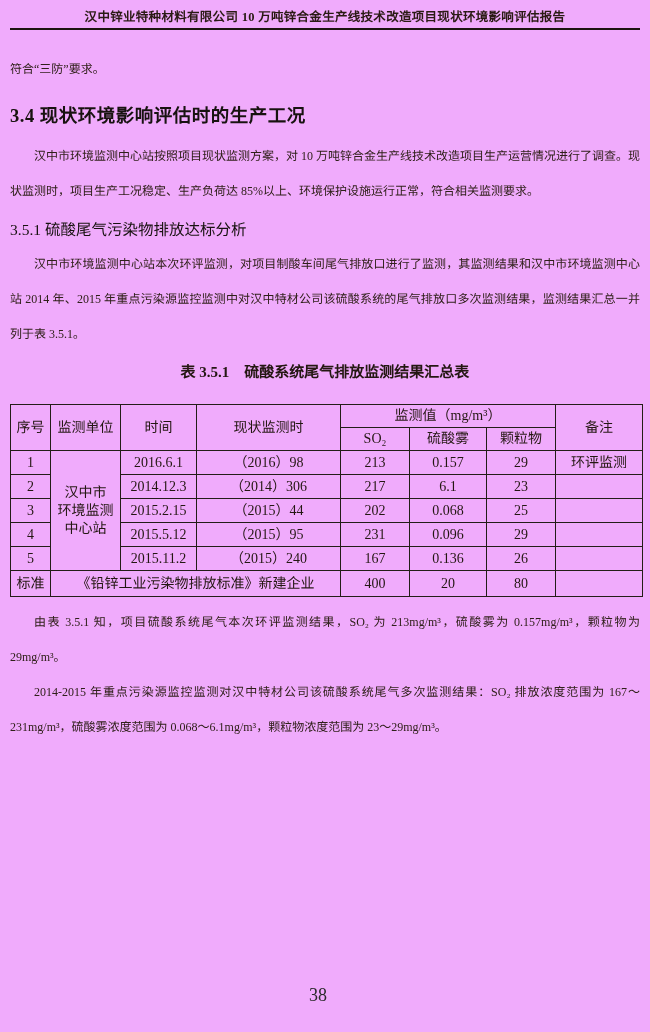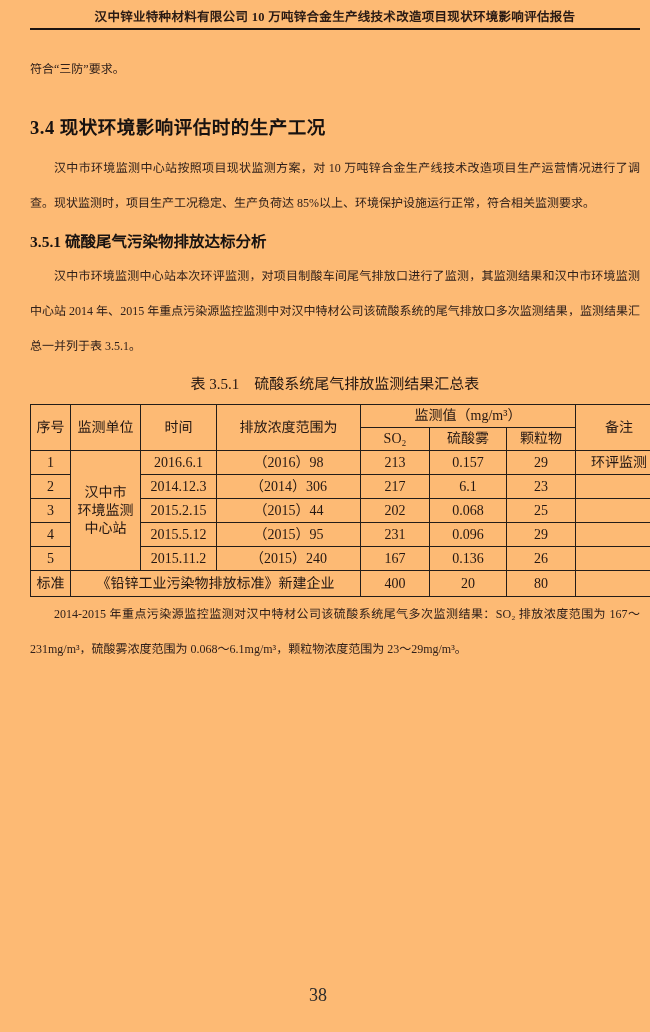--- a/index.html
+++ b/index.html
@@ -4,25 +4,24 @@
 <style>
   * { margin: 0; padding: 0; box-sizing: border-box; }
   html, body { background: #e8e8e8; }
   body {
     width: 650px; height: 1032px;
     font-family: "Liberation Serif", "DejaVu Serif", serif;
     position: relative;
   }
   .page {
     width: 650px; height: 1032px;
-    background: #fdba74;
+    background: #f0abfc;
     color: #241712;
     position: relative;
     overflow: hidden;
-    padding-left: 20px;
   }
   .doc-header {
     padding: 6px 14px 3px 14px;
     margin: 0 10px;
     text-align: center;
     border-bottom: 2px solid #1c1410;
   }
   .doc-header-title {
     font-size: 12.5px;
     font-weight: bold;
@@ -40,35 +39,36 @@
   }
   .para.no-indent { text-indent: 0; }
   .h-major {
     font-size: 18.5px;
     font-weight: bold;
     color: #181210;
     letter-spacing: 0.5px;
   }
   .h-minor {
     font-size: 15.5px;
-    font-weight: bold;
+    font-weight: normal;
     color: #181210;
   }
   .mt-22 { margin-top: 22px; }
   .mt-18 { margin-top: 18px; }
-  .mt-14 { margin-top: 26px; }
+  .mt-14 { margin-top: 14px; }
   .mt-12 { margin-top: 12px; }
   .mt-10 { margin-top: 10px; }
   .mt-8  { margin-top: 8px; }
   .table-caption {
     text-align: center;
     font-size: 15px;
     color: #241712;
     margin-top: 8px;
-    margin-bottom: 11px;
+    margin-bottom: 23px;
+    font-weight: bold;
   }
   table.data-table {
     border-collapse: collapse;
     width: 632px;
     margin: 0 auto;
     table-layout: fixed;
     font-size: 14px;
     color: #241712;
   }
   table.data-table th, table.data-table td {
@@ -126,21 +126,21 @@
         <col style="width:69px">
         <col style="width:77px">
         <col style="width:69px">
         <col style="width:87px">
       </colgroup>
       <thead>
         <tr>
           <th rowspan="2">序号</th>
           <th rowspan="2">监测单位</th>
           <th rowspan="2">时间</th>
-          <th rowspan="2">排放浓度范围为</th>
+          <th rowspan="2">现状监测时</th>
           <th colspan="3">监测值（mg/m³）</th>
           <th rowspan="2">备注</th>
         </tr>
         <tr>
           <th>SO₂</th>
           <th>硫酸雾</th>
           <th>颗粒物</th>
         </tr>
       </thead>
       <tbody>
@@ -196,20 +196,21 @@
           <td>标准</td>
           <td colspan="3">《铅锌工业污染物排放标准》新建企业</td>
           <td>400</td>
           <td>20</td>
           <td>80</td>
           <td></td>
         </tr>
       </tbody>
     </table>
 
+    <p class="para mt-8">由表 3.5.1 知，项目硫酸系统尾气本次环评监测结果，SO₂ 为 213mg/m³，硫酸雾为 0.157mg/m³，颗粒物为 29mg/m³。</p>
 
     <p class="para">2014-2015 年重点污染源监控监测对汉中特材公司该硫酸系统尾气多次监测结果：SO₂ 排放浓度范围为 167～231mg/m³，硫酸雾浓度范围为 0.068～6.1mg/m³，颗粒物浓度范围为 23～29mg/m³。</p>
 
 
   </main>
 
   <footer class="doc-footer">
     <span>38</span>
   </footer>
 

